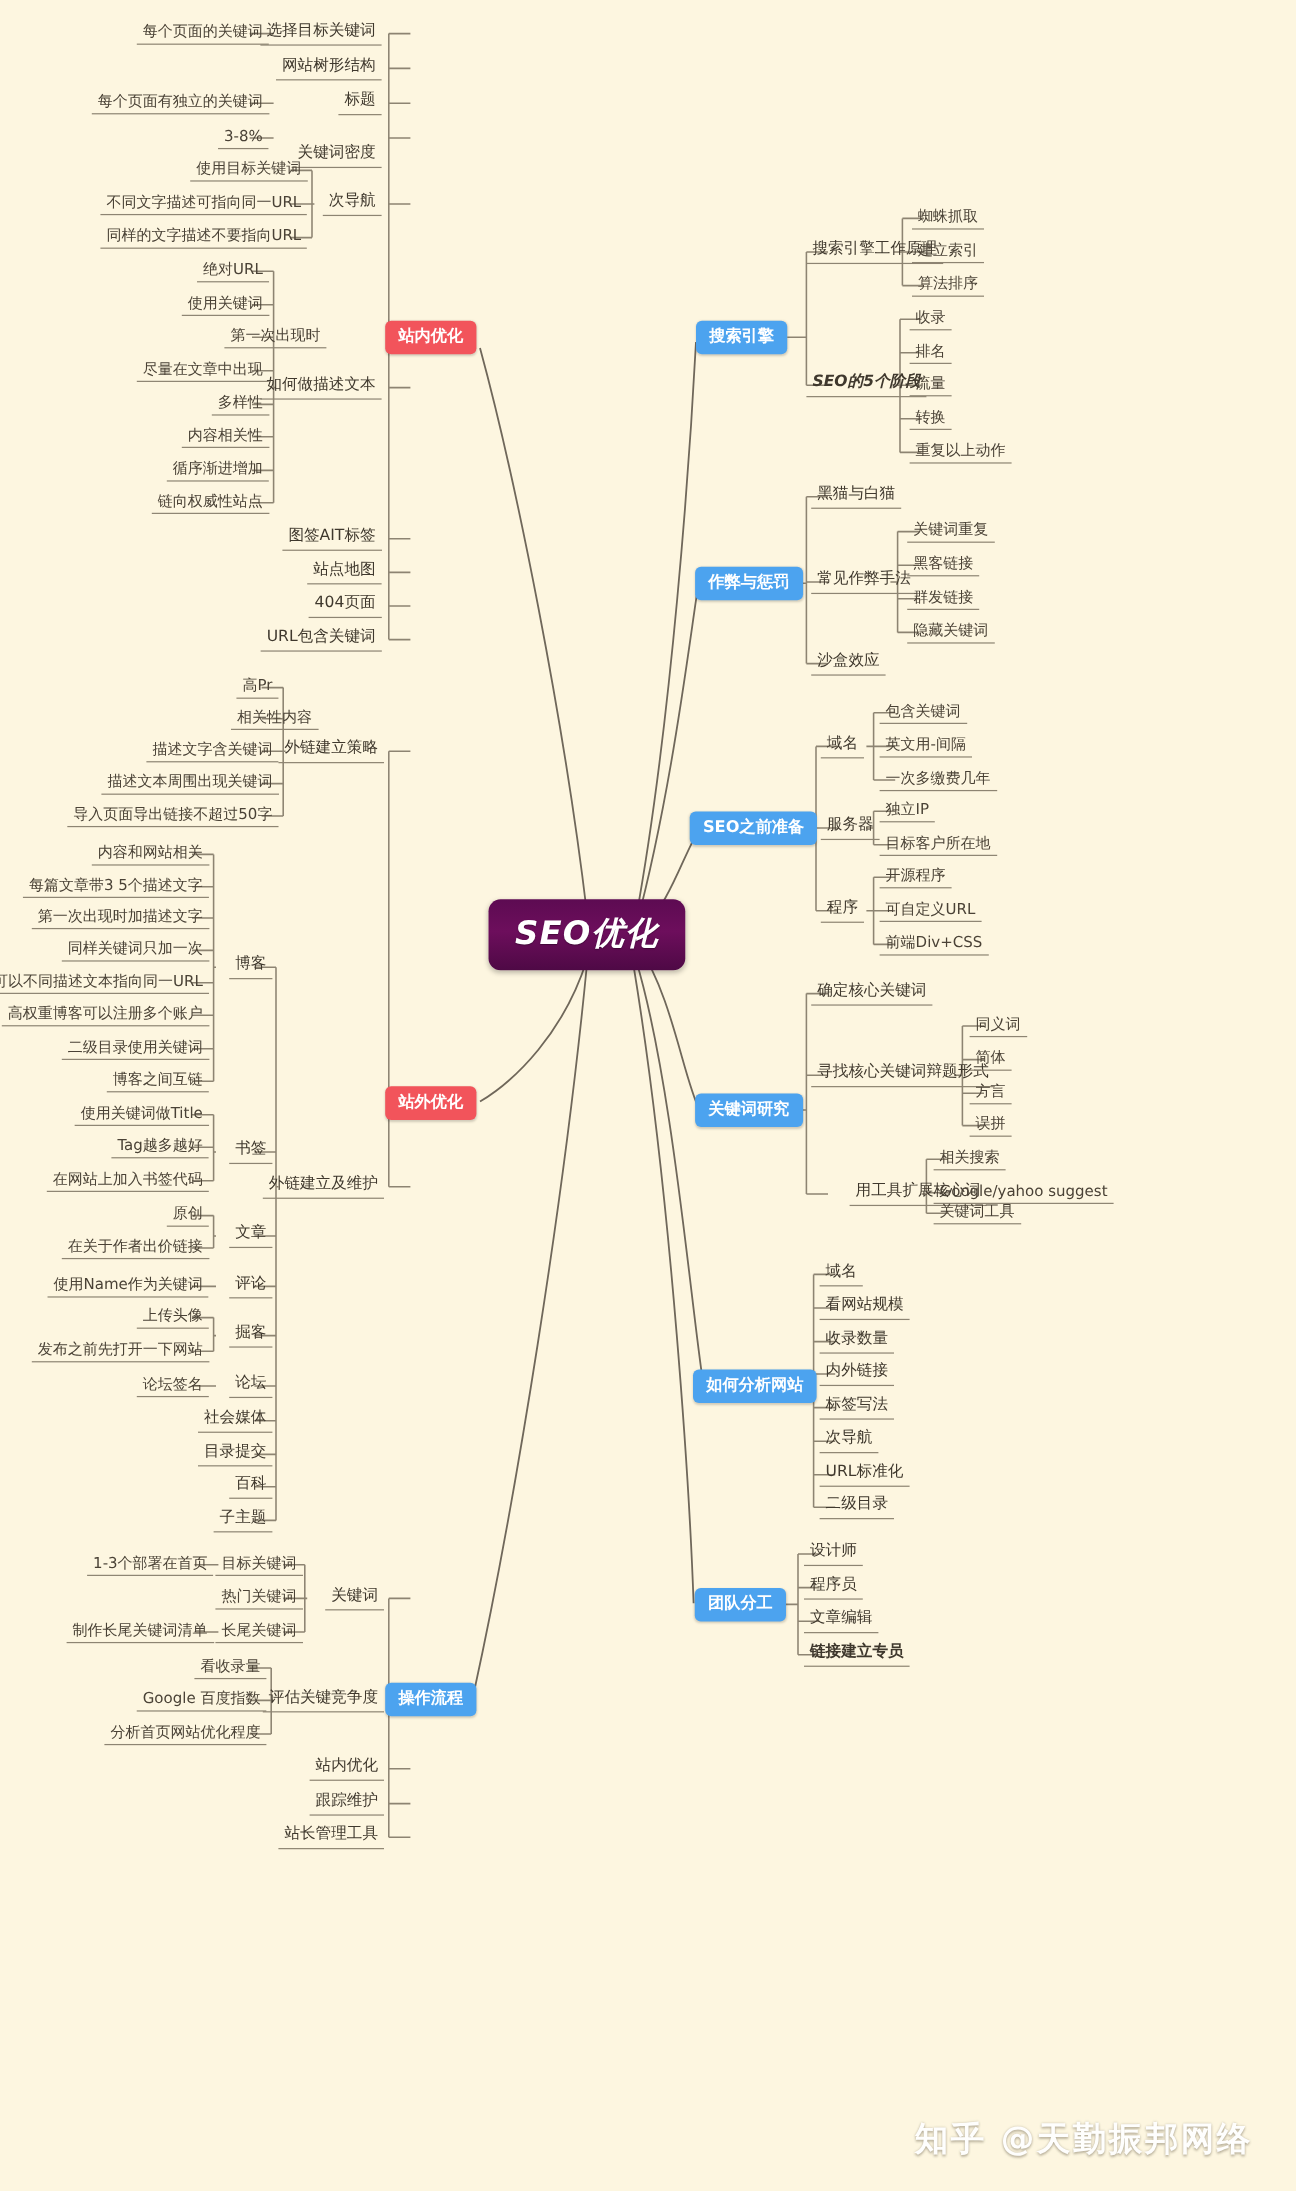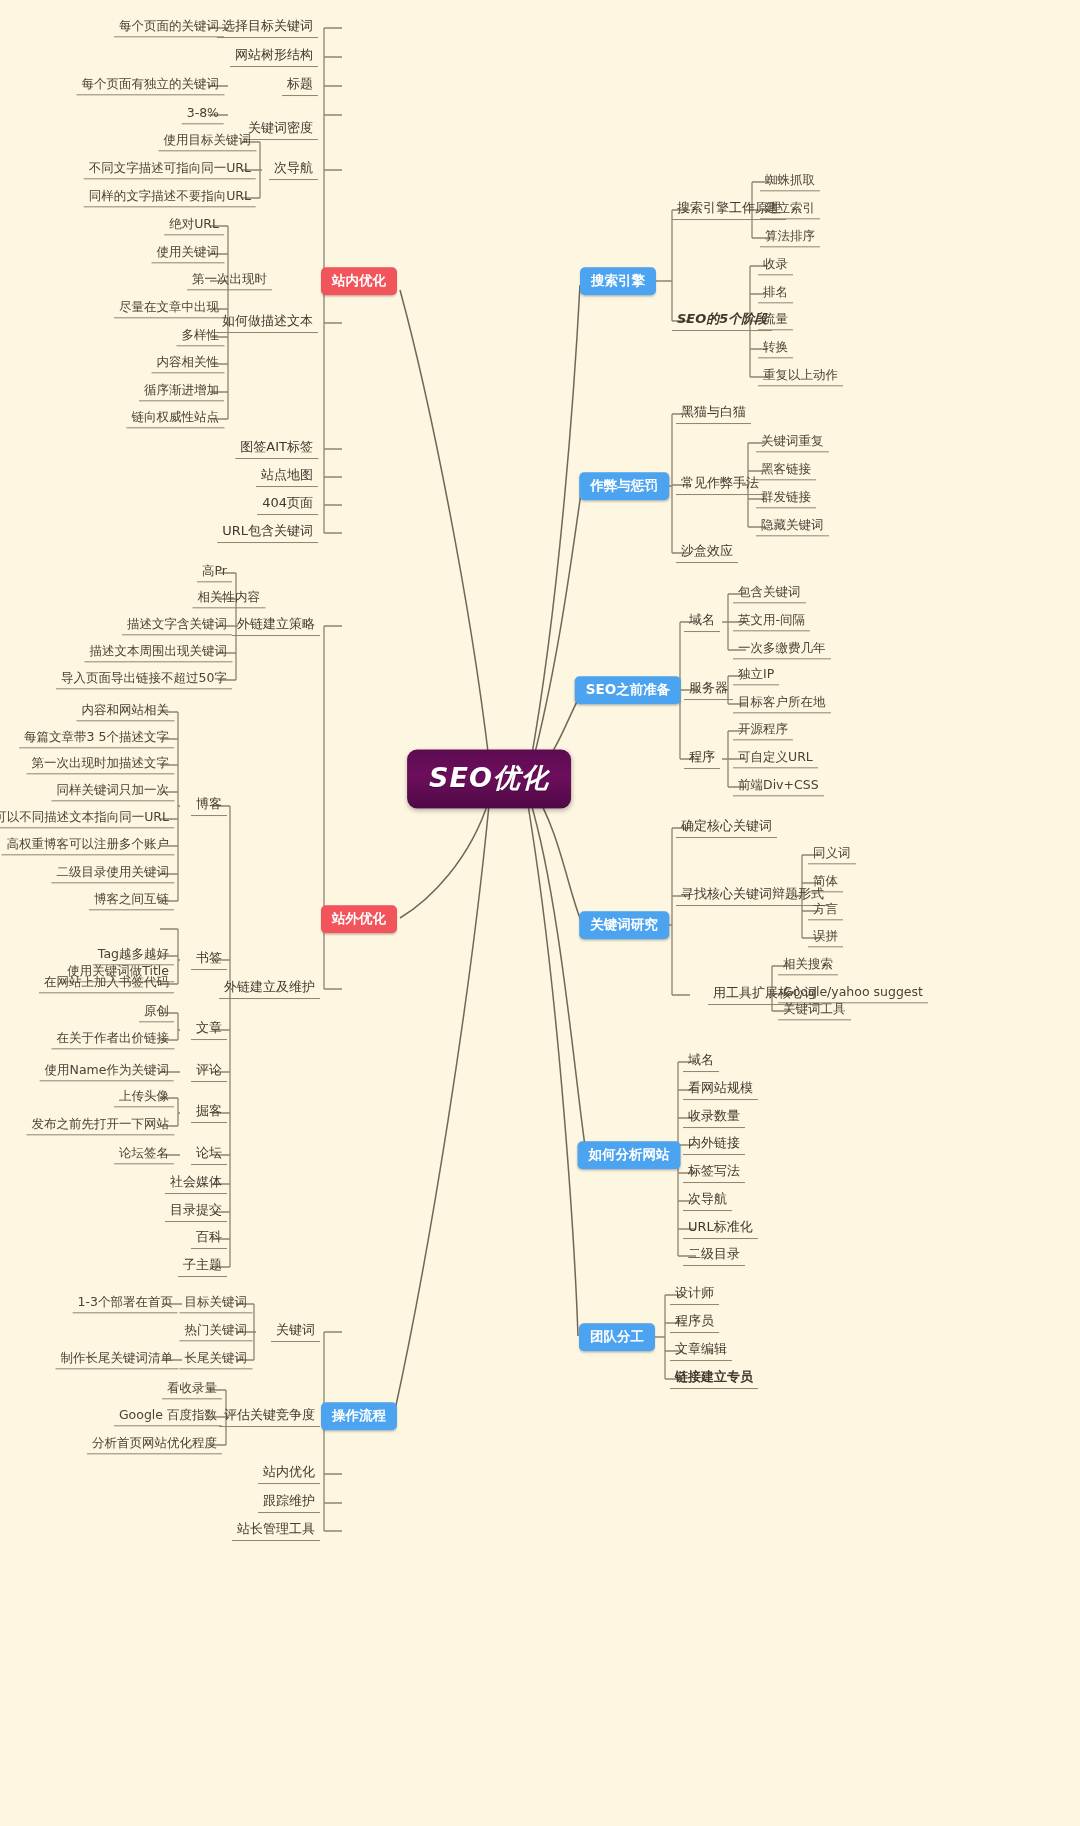--- a/index.html
+++ b/index.html
@@ -196,21 +196,21 @@
 
   <div class="node leaf ra" style="left:174px; top:712px;">内容和网站相关</div>
   <div class="node leaf ra" style="left:174px; top:739px;">每篇文章带3 5个描述文字</div>
   <div class="node leaf ra" style="left:174px; top:765px;">第一次出现时加描述文字</div>
   <div class="node leaf ra" style="left:174px; top:792px;">同样关键词只加一次</div>
   <div class="node leaf ra" style="left:174px; top:819px;">可以不同描述文本指向同一URL</div>
   <div class="node leaf ra" style="left:174px; top:846px;">高权重博客可以注册多个账户</div>
   <div class="node leaf ra" style="left:174px; top:874px;">二级目录使用关键词</div>
   <div class="node leaf ra" style="left:174px; top:901px;">博客之间互链</div>
 
-  <div class="node leaf ra" style="left:174px; top:929px;margin-top:44px;">使用关键词做Title</div>
+  <div class="node leaf ra" style="left:174px; top:929px;">使用关键词做Title</div>
   <div class="node leaf ra" style="left:174px; top:956px;">Tag越多越好</div>
   <div class="node leaf ra" style="left:174px; top:984px;">在网站上加入书签代码</div>
 
   <div class="node leaf ra" style="left:174px; top:1013px;">原创</div>
   <div class="node leaf ra" style="left:174px; top:1040px;">在关于作者出价链接</div>
 
   <div class="node leaf ra" style="left:174px; top:1072px;">使用Name作为关键词</div>
 
   <div class="node leaf ra" style="left:174px; top:1098px;">上传头像</div>
   <div class="node leaf ra" style="left:174px; top:1126px;">发布之前先打开一下网站</div>
@@ -291,13 +291,14 @@
   <div class="node mid la" style="left:683px; top:1173px;">标签写法</div>
   <div class="node mid la" style="left:683px; top:1201px;">次导航</div>
   <div class="node mid la" style="left:683px; top:1229px;">URL标准化</div>
   <div class="node mid la" style="left:683px; top:1256px;">二级目录</div>
 
   <div class="node mid la" style="left:670px; top:1295px;">设计师</div>
   <div class="node mid la" style="left:670px; top:1323px;">程序员</div>
   <div class="node mid la" style="left:670px; top:1351px;">文章编辑</div>
   <div class="node mid la" style="left:670px; top:1379px;font-weight:bold;">链接建立专员</div>
 
+  <div id="watermark">知乎 @天勤振邦网络</div>
 </div>
 
 </body></html>

